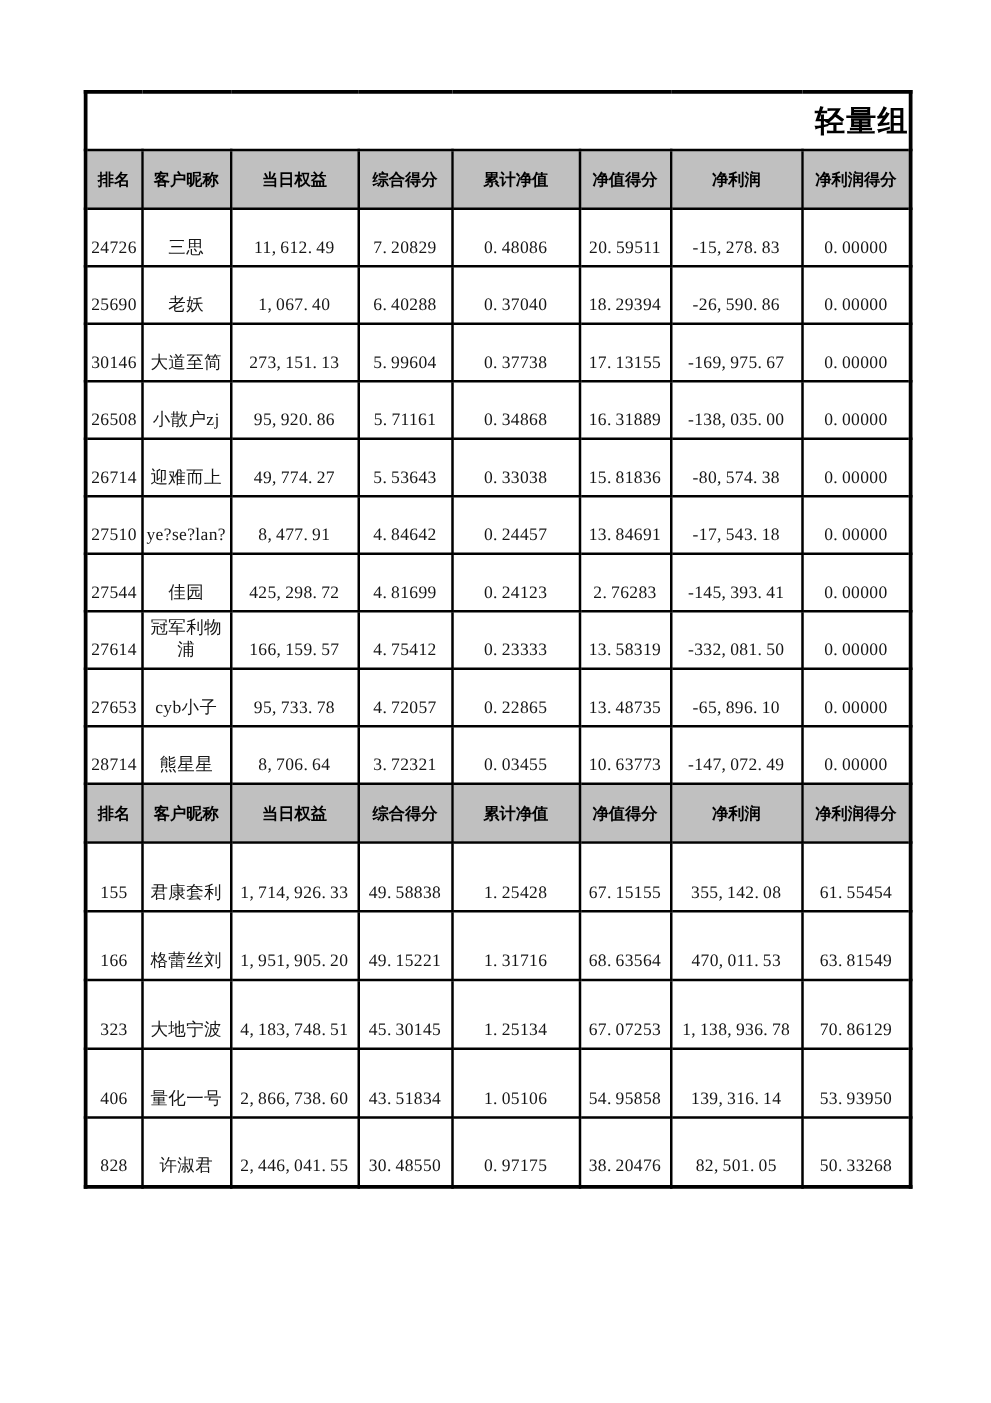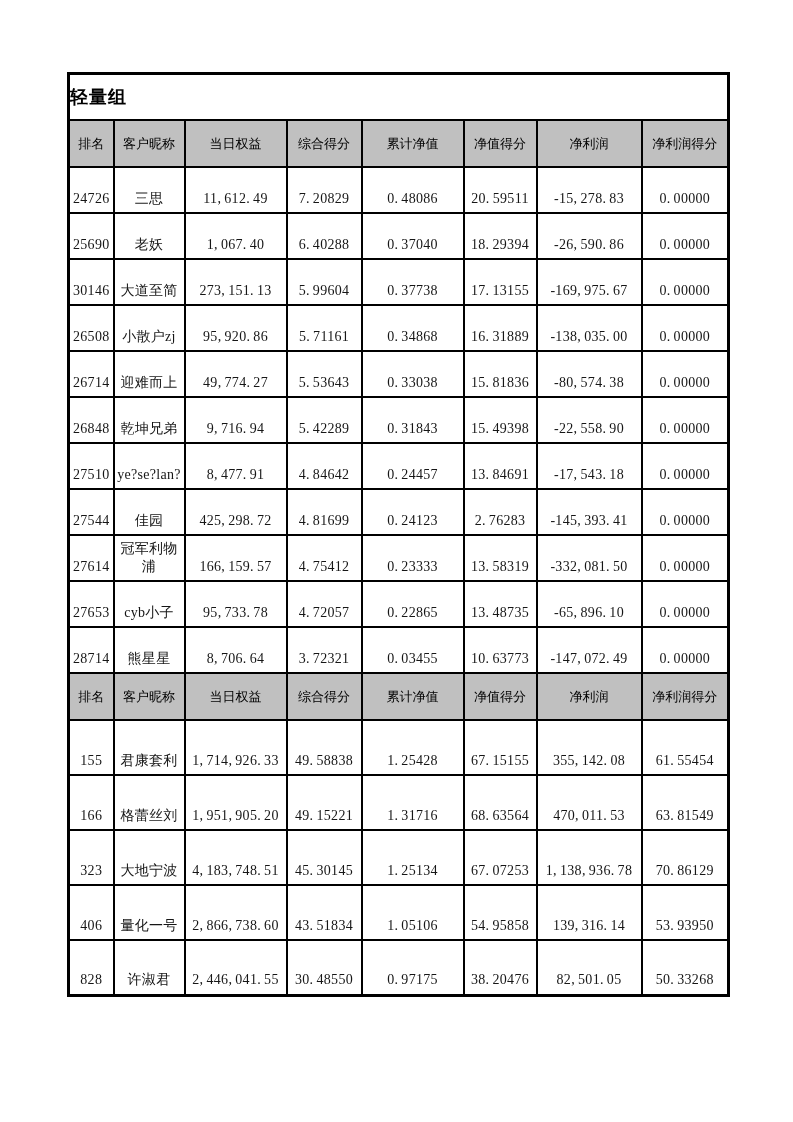--- a/index.html
+++ b/index.html
@@ -22,34 +22,34 @@
     border: 3px solid #000000;
   }
   td, th {
     border: 2px solid #000000;
     overflow: hidden;
     padding: 0;
   }
   tr.title-row td {
     height: 44px;
     background: #ffffff;
-    text-align: left;
+    text-align: right;
     vertical-align: middle;
-    font-size: 18px;
+    font-size: 24px;
     font-weight: bold;
     color: #000000;
     letter-spacing: 1px;
   }
   tr.header-row th {
     height: 45px;
     background: #c0c0c0;
     text-align: center;
     vertical-align: middle;
     font-size: 13px;
-    font-weight: normal;
+    font-weight: bold;
     color: #000000;
     padding: 0 2px;
   }
   tr.data-row td {
     text-align: center;
     vertical-align: bottom;
     font-size: 14px;
     line-height: 1.25;
     padding: 2px 2px 5px 2px;
     word-break: break-all;
@@ -131,30 +131,20 @@
           <td>26714</td>
           <td>迎难而上</td>
           <td>49, 774. 27</td>
           <td>5. 53643</td>
           <td>0. 33038</td>
           <td>15. 81836</td>
           <td>-80, 574. 38</td>
           <td>0. 00000</td>
         </tr>
         <tr class="data-row">
-          <td>26848</td>
-          <td>乾坤兄弟</td>
-          <td>9, 716. 94</td>
-          <td>5. 42289</td>
-          <td>0. 31843</td>
-          <td>15. 49398</td>
-          <td>-22, 558. 90</td>
-          <td>0. 00000</td>
-        </tr>
-        <tr class="data-row">
           <td>27510</td>
           <td>ye?se?lan?</td>
           <td>8, 477. 91</td>
           <td>4. 84642</td>
           <td>0. 24457</td>
           <td>13. 84691</td>
           <td>-17, 543. 18</td>
           <td>0. 00000</td>
         </tr>
         <tr class="data-row">

